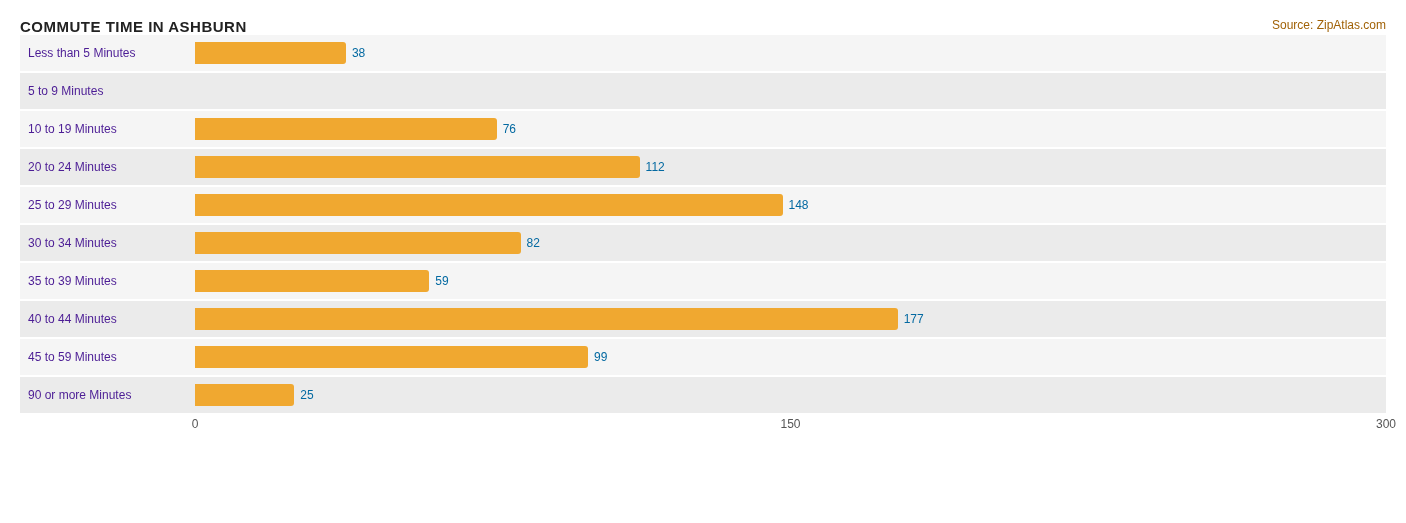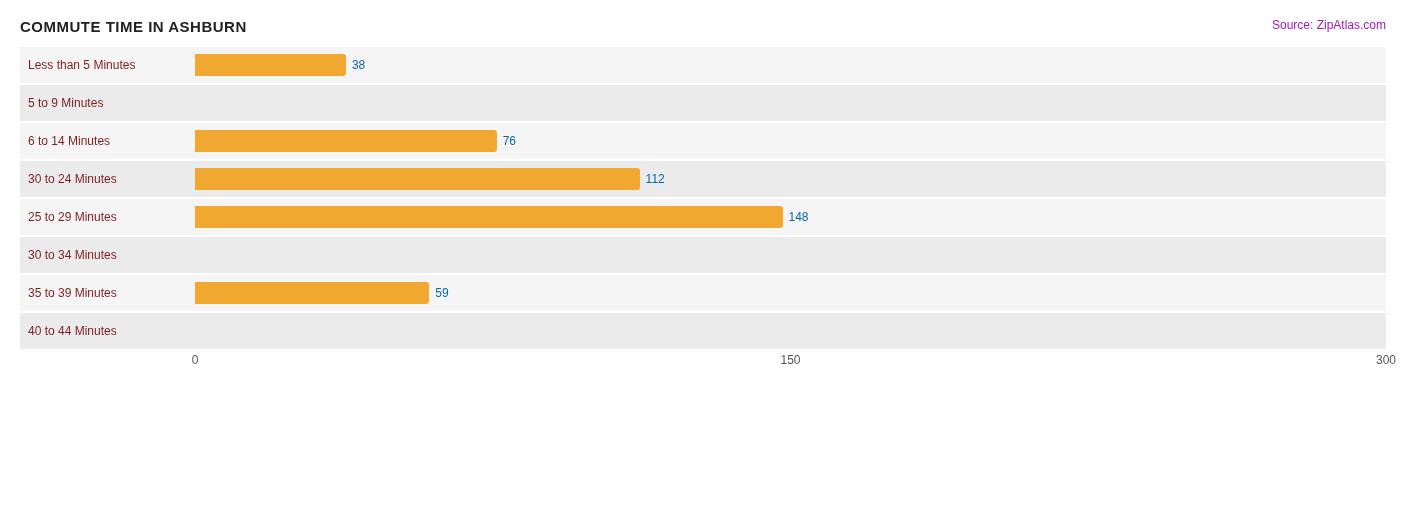--- a/index.html
+++ b/index.html
@@ -13,31 +13,31 @@
     .chart-container {
       width: 1406px;
       height: 523px;
       padding: 18px 20px 40px 20px;
       position: relative;
     }
     .chart-header {
       display: flex;
       justify-content: space-between;
       align-items: flex-start;
-      margin-bottom: 12px;
+      margin-bottom: 0;
     }
     .chart-title {
       font-size: 15px;
       font-weight: bold;
       color: #222;
       letter-spacing: 0.5px;
     }
     .chart-source {
       font-size: 12px;
-      color: #a21caf;
+      color: #a16207;
     }
     .bars-area {
       position: relative;
       width: 100%;
     }
     .bar-row {
       display: flex;
       align-items: center;
       height: 36px;
       margin-bottom: 2px;
@@ -46,21 +46,21 @@
     .bar-row:nth-child(odd) {
       background: #f5f5f5;
     }
     .bar-row:nth-child(even) {
       background: #ebebeb;
     }
     .bar-label {
       width: 175px;
       min-width: 175px;
       font-size: 12px;
-      color: #7f1d1d;
+      color: #4c1d95;
       padding-left: 8px;
       white-space: nowrap;
     }
     .bar-track {
       flex: 1;
       height: 22px;
       position: relative;
       display: flex;
       align-items: center;
     }
@@ -107,52 +107,74 @@
         <div class="bar-label">Less than 5 Minutes</div>
         <div class="bar-track">
           <div class="bar-fill" style="width: 12.67%;"></div>
           <span class="bar-value">38</span>
         </div>
       </div>
       <div class="bar-row">
         <div class="bar-label">5 to 9 Minutes</div>
       </div>
       <div class="bar-row">
-        <div class="bar-label">6 to 14 Minutes</div>
+        <div class="bar-label">10 to 19 Minutes</div>
         <div class="bar-track">
           <div class="bar-fill" style="width: 25.33%;"></div>
           <span class="bar-value">76</span>
         </div>
       </div>
       <div class="bar-row">
-        <div class="bar-label">30 to 24 Minutes</div>
+        <div class="bar-label">20 to 24 Minutes</div>
         <div class="bar-track">
           <div class="bar-fill" style="width: 37.33%;"></div>
           <span class="bar-value">112</span>
         </div>
       </div>
       <div class="bar-row">
         <div class="bar-label">25 to 29 Minutes</div>
         <div class="bar-track">
           <div class="bar-fill" style="width: 49.33%;"></div>
           <span class="bar-value">148</span>
         </div>
       </div>
       <div class="bar-row">
         <div class="bar-label">30 to 34 Minutes</div>
+        <div class="bar-track">
+          <div class="bar-fill" style="width: 27.33%;"></div>
+          <span class="bar-value">82</span>
+        </div>
       </div>
       <div class="bar-row">
         <div class="bar-label">35 to 39 Minutes</div>
         <div class="bar-track">
           <div class="bar-fill" style="width: 19.67%;"></div>
           <span class="bar-value">59</span>
         </div>
       </div>
       <div class="bar-row">
         <div class="bar-label">40 to 44 Minutes</div>
+        <div class="bar-track">
+          <div class="bar-fill" style="width: 59%;"></div>
+          <span class="bar-value">177</span>
+        </div>
+      </div>
+      <div class="bar-row">
+        <div class="bar-label">45 to 59 Minutes</div>
+        <div class="bar-track">
+          <div class="bar-fill" style="width: 33%;"></div>
+          <span class="bar-value">99</span>
+        </div>
+      </div>
+      <div class="bar-row">
+        <div class="bar-label">90 or more Minutes</div>
+        <div class="bar-track">
+          <div class="bar-fill" style="width: 8.33%;"></div>
+          <span class="bar-value">25</span>
+        </div>
       </div>
     </div>
   <div class="x-axis" id="x-axis">
       <div class="x-axis-inner">
         <span class="x-tick" style="left: 0%;">0</span>
         <span class="x-tick" style="left: 50%;">150</span>
         <span class="x-tick" style="left: 100%;">300</span>
       </div>
     </div>
 </div>

